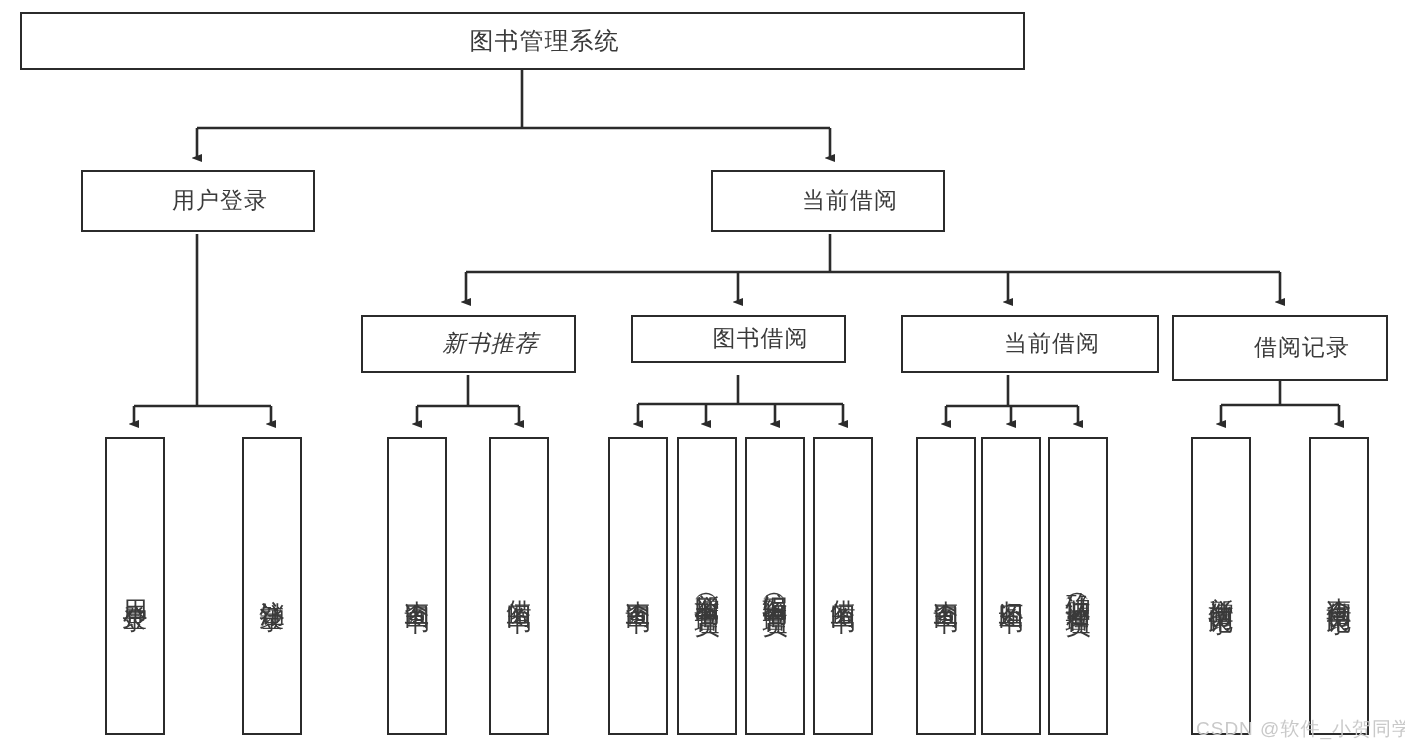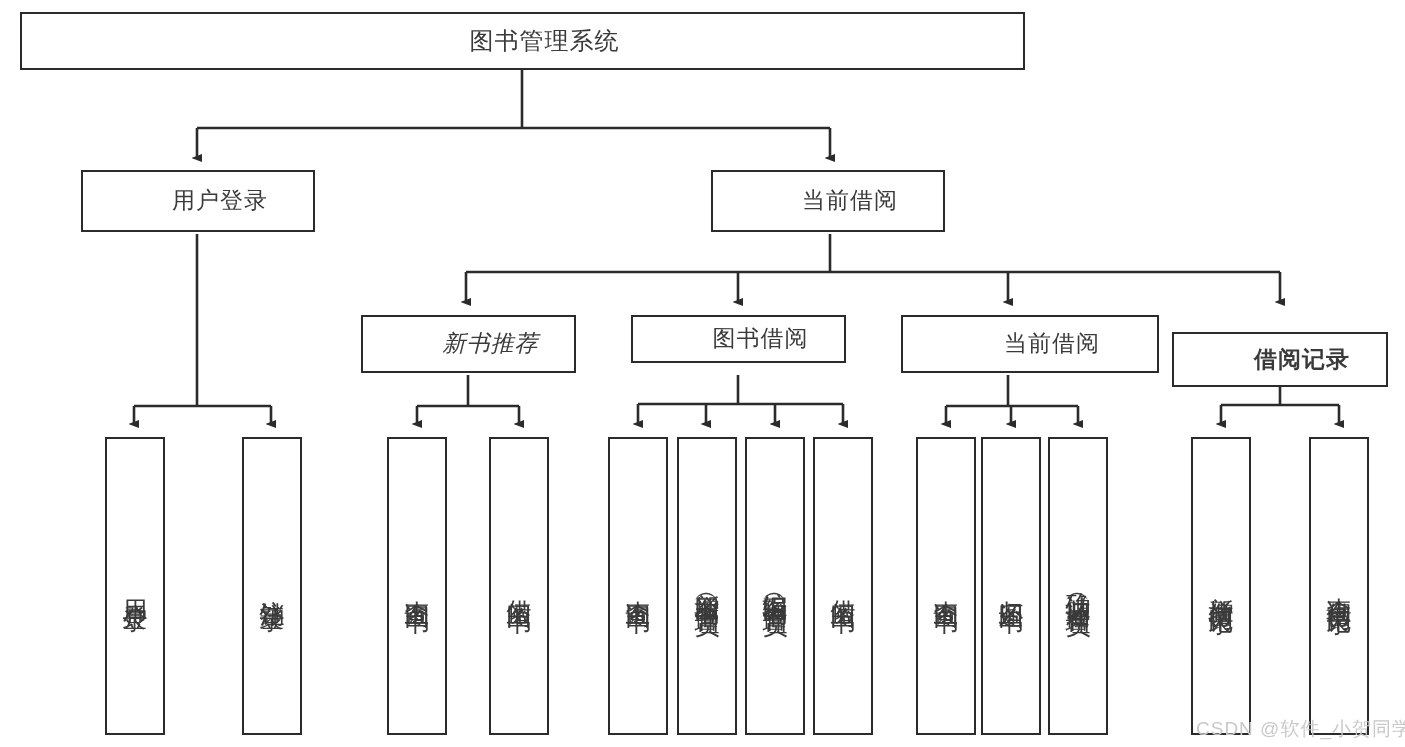--- a/index.html
+++ b/index.html
@@ -125,21 +125,21 @@
   </svg>
 
   <div class="node h root" style="left:20px; top:12px; width:1005px; height:58px;">图书管理系统</div>
 
   <div class="node h" style="left:81px; top:170px; width:234px; height:62px;">用户登录</div>
   <div class="node h" style="left:711px; top:170px; width:234px; height:62px;">当前借阅</div>
 
   <div class="node h" style="left:361px; top:315px; width:215px; height:58px;font-style:italic;">新书推荐</div>
   <div class="node h" style="left:631px; top:315px; width:215px; height:48px;">图书借阅</div>
   <div class="node h" style="left:901px; top:315px; width:258px; height:58px;">当前借阅</div>
-  <div class="node h" style="left:1172px; top:332px; width:216px; height:55px;font-weight:bold;">借阅记录</div>
+  <div class="node h" style="left:1172px; top:315px; width:216px; height:66px;">借阅记录</div>
 
   <div class="node v" style="left:105px; top:437px; width:60px; height:298px;">
     <span class="vlabel">用户登录</span>
   </div>
   <div class="node v" style="left:242px; top:437px; width:60px; height:298px;">
     <span class="vlabel">注销登录</span>
   </div>
 
   <div class="node v" style="left:387px; top:437px; width:60px; height:298px;">
     <span class="vlabel">查询图书</span>

